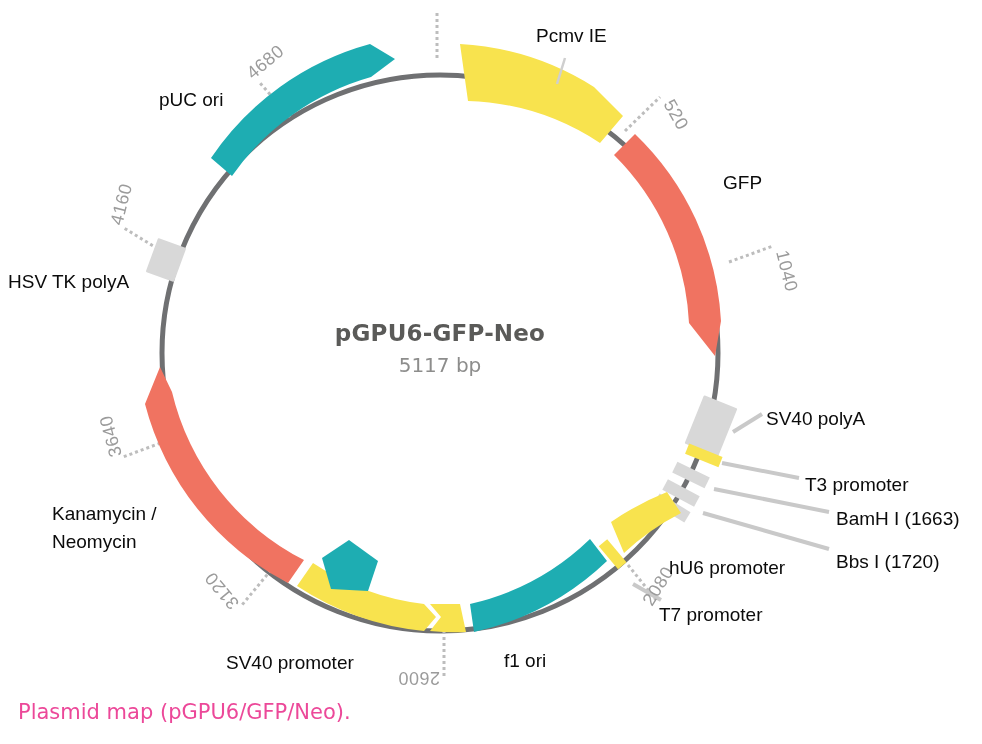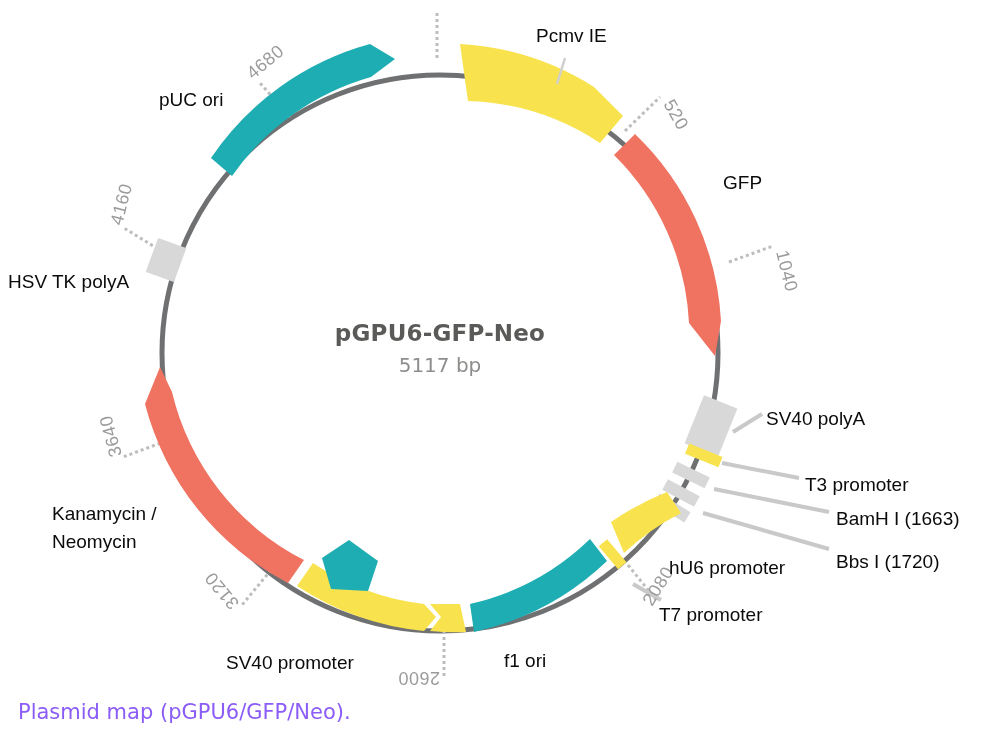--- a/index.html
+++ b/index.html
@@ -34,21 +34,21 @@
   .plasmid-size{
     font-family:"DejaVu Sans","Liberation Sans",sans-serif;
     font-size:20px;
     fill:#8d8d8c;
   }
   .caption{
     position:absolute;
     left:18px; top:700px;
     font-family:"DejaVu Sans","Liberation Sans",sans-serif;
     font-size:21px;
-    color:#8b5cf6;
+    color:#ec4899;
     white-space:nowrap;
   }
   .leader{stroke:#c9c9c9;stroke-width:4;stroke-linecap:butt;}
   .backbone{fill:none;stroke:#6f7072;stroke-width:5;}
   .tick{stroke:#bdbdbd;stroke-width:3;stroke-dasharray:3 3;}
 </style>
 </head>
 <body>
 
 <div id="stage">

